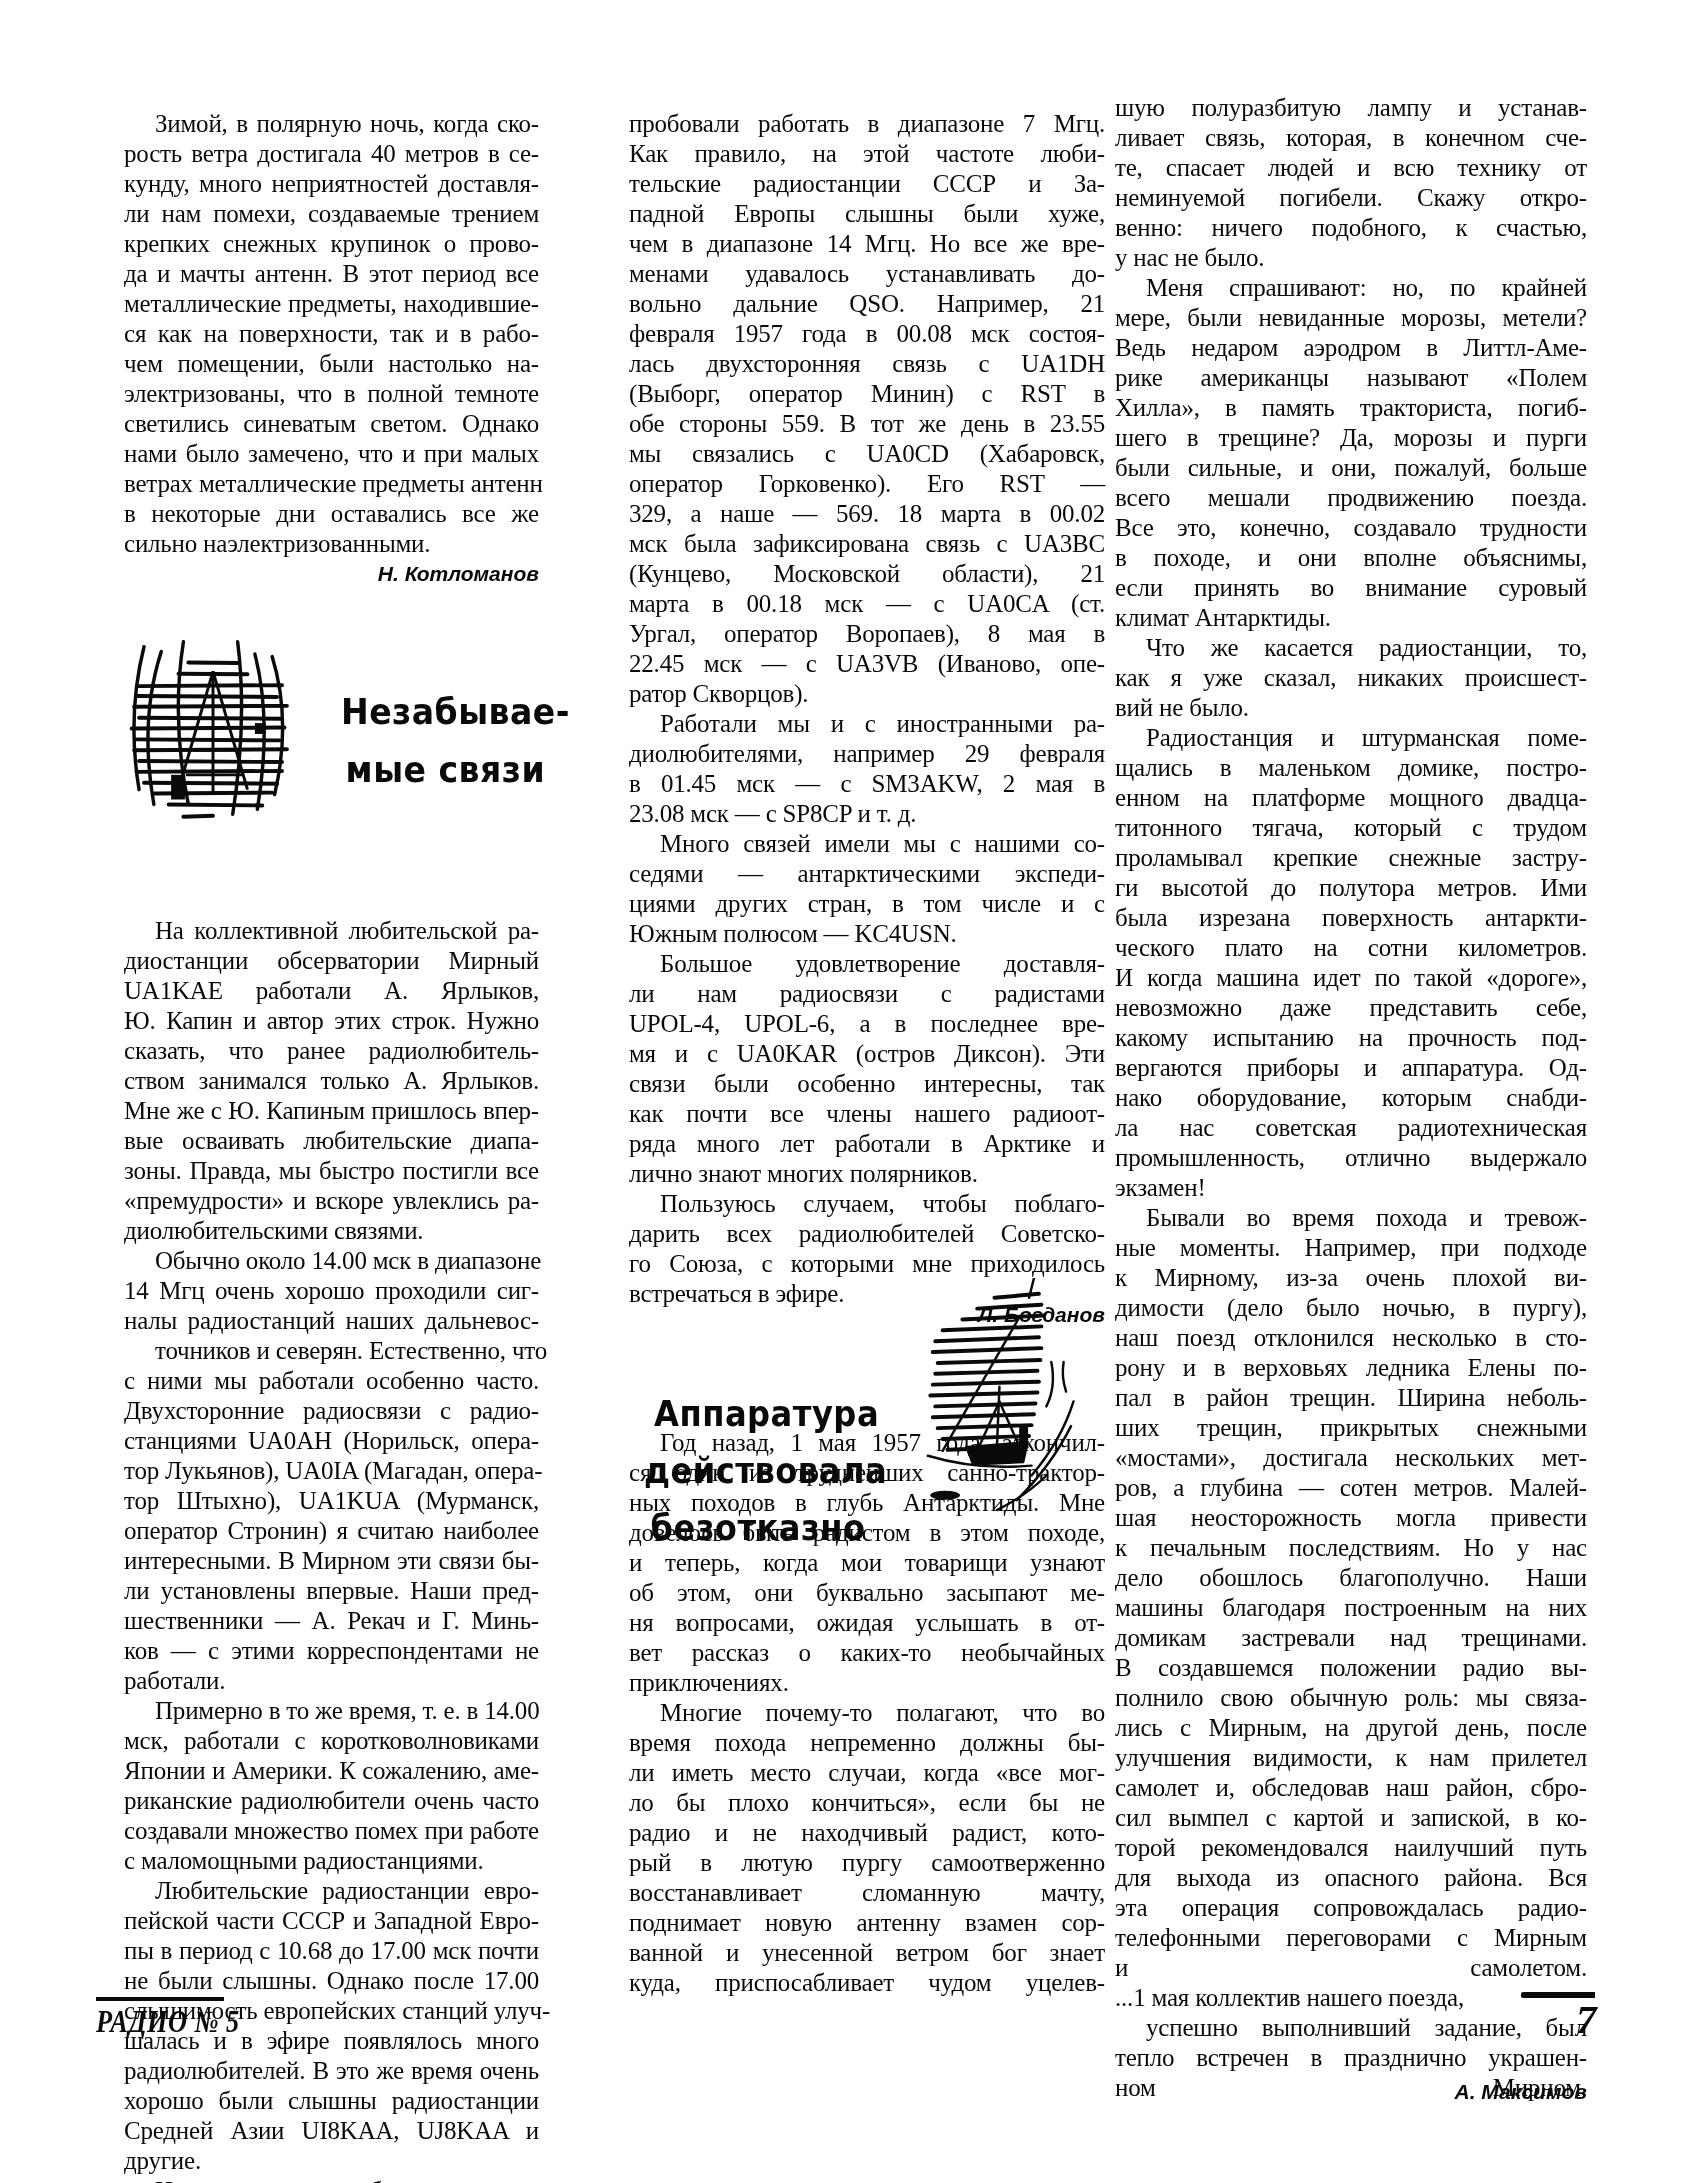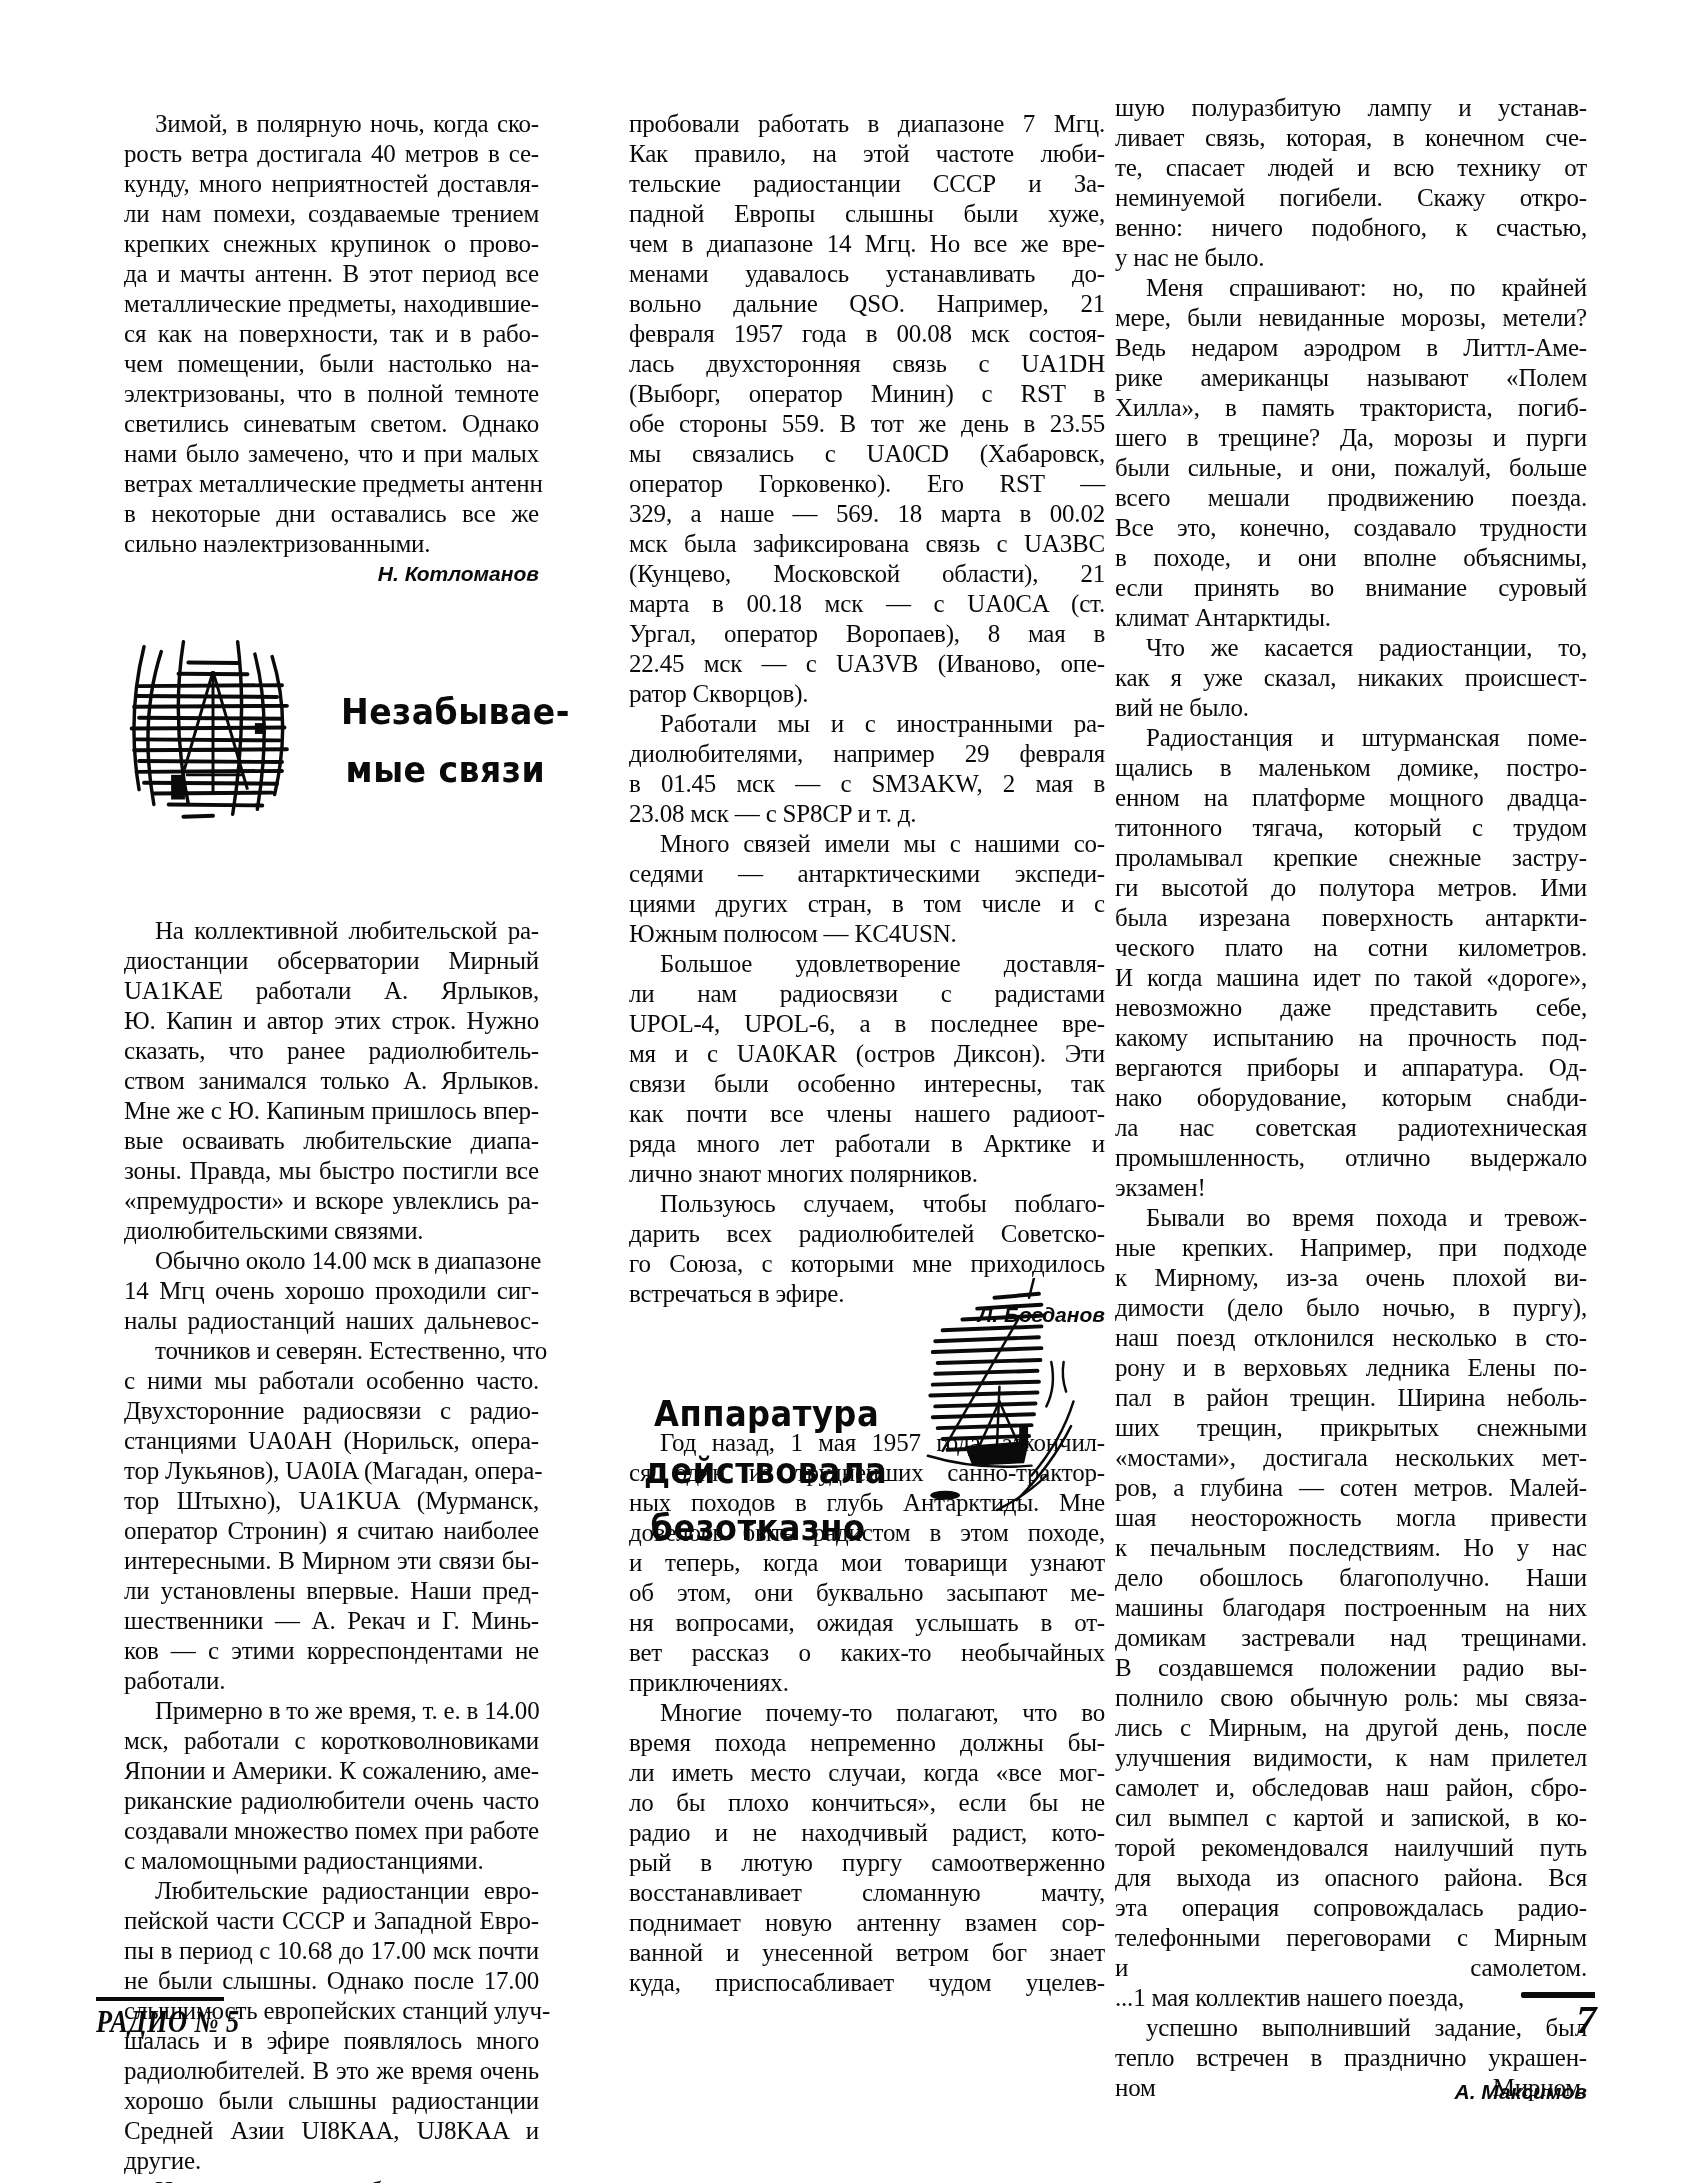--- a/index.html
+++ b/index.html
@@ -286,21 +286,21 @@
       <span class="ln">ческого плато на сотни километров.</span>
       <span class="ln">И когда машина идет по такой «дороге»,</span>
       <span class="ln">невозможно даже представить себе,</span>
       <span class="ln">какому испытанию на прочность под-</span>
       <span class="ln">вергаются приборы и аппаратура. Од-</span>
       <span class="ln">нако оборудование, которым снабди-</span>
       <span class="ln">ла нас советская радиотехническая</span>
       <span class="ln">промышленность, отлично выдержало</span>
       <span class="ln last">экзамен!</span>
       <span class="ln indent">Бывали во время похода и тревож-</span>
-      <span class="ln">ные крепких. Например, при подходе</span>
+      <span class="ln">ные моменты. Например, при подходе</span>
       <span class="ln">к Мирному, из-за очень плохой ви-</span>
       <span class="ln">димости (дело было ночью, в пургу),</span>
       <span class="ln">наш поезд отклонился несколько в сто-</span>
       <span class="ln">рону и в верховьях ледника Елены по-</span>
       <span class="ln">пал в район трещин. Ширина неболь-</span>
       <span class="ln">ших трещин, прикрытых снежными</span>
       <span class="ln">«мостами», достигала нескольких мет-</span>
       <span class="ln">ров, а глубина — сотен метров. Малей-</span>
       <span class="ln">шая неосторожность могла привести</span>
       <span class="ln">к печальным последствиям. Но у нас</span>

